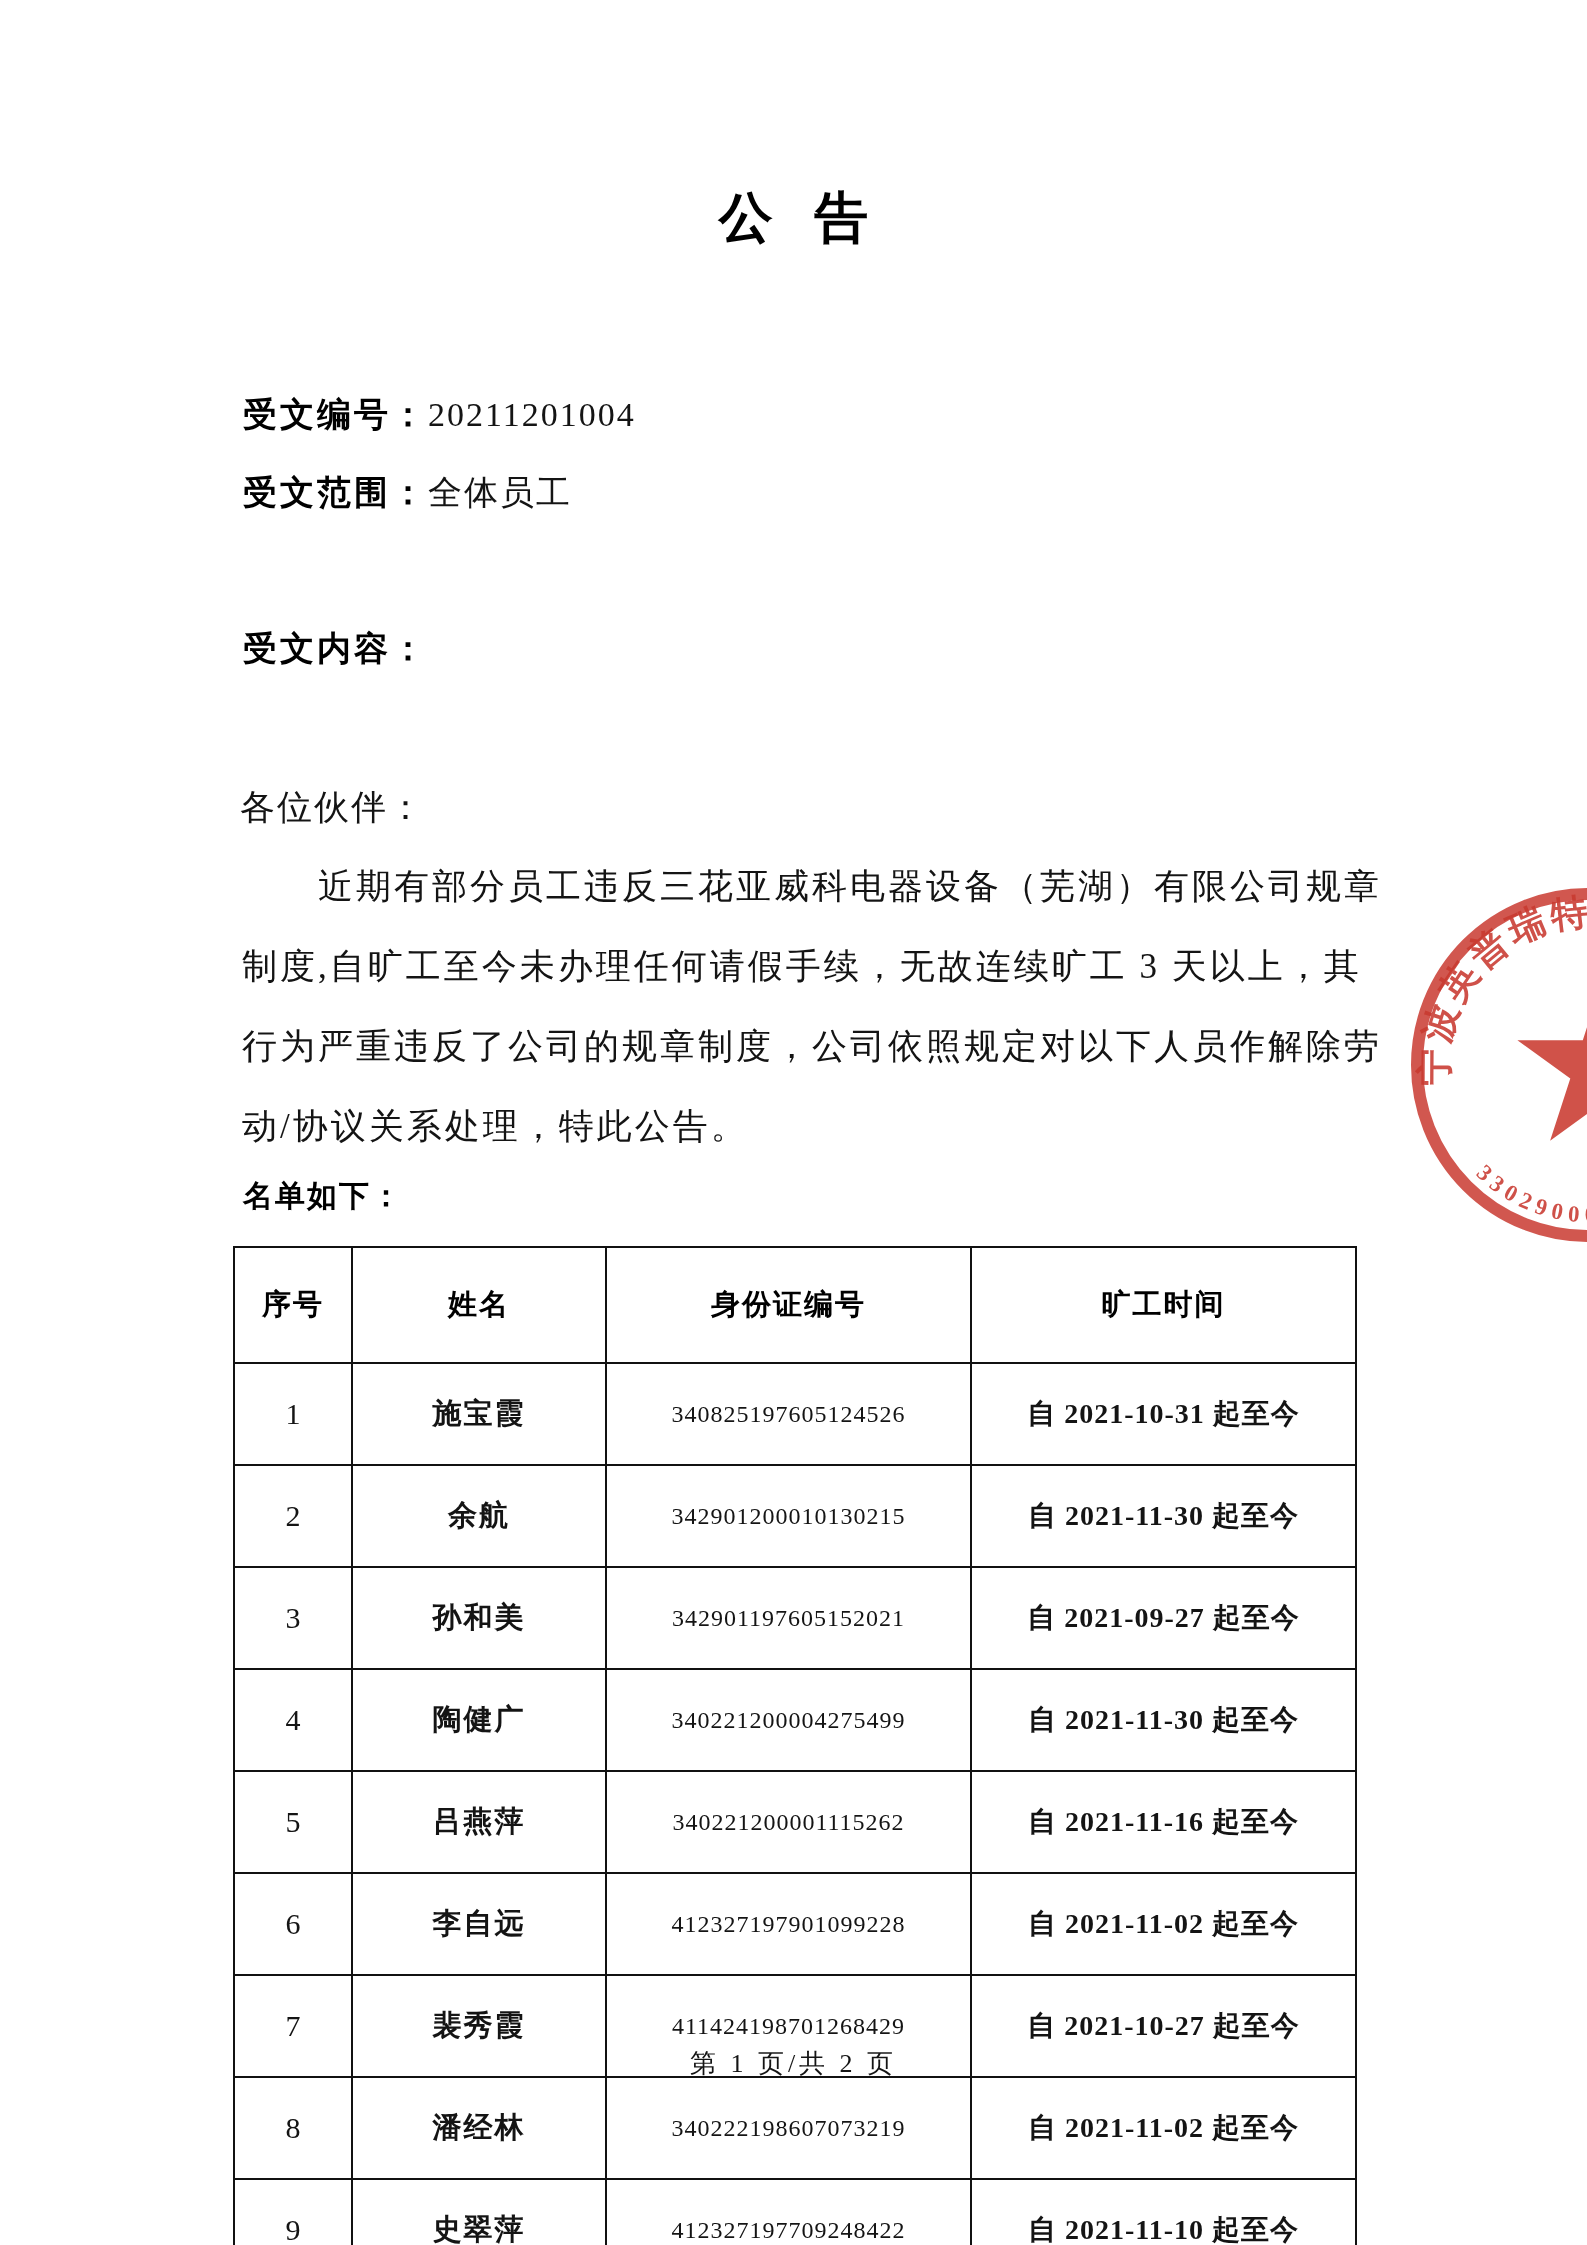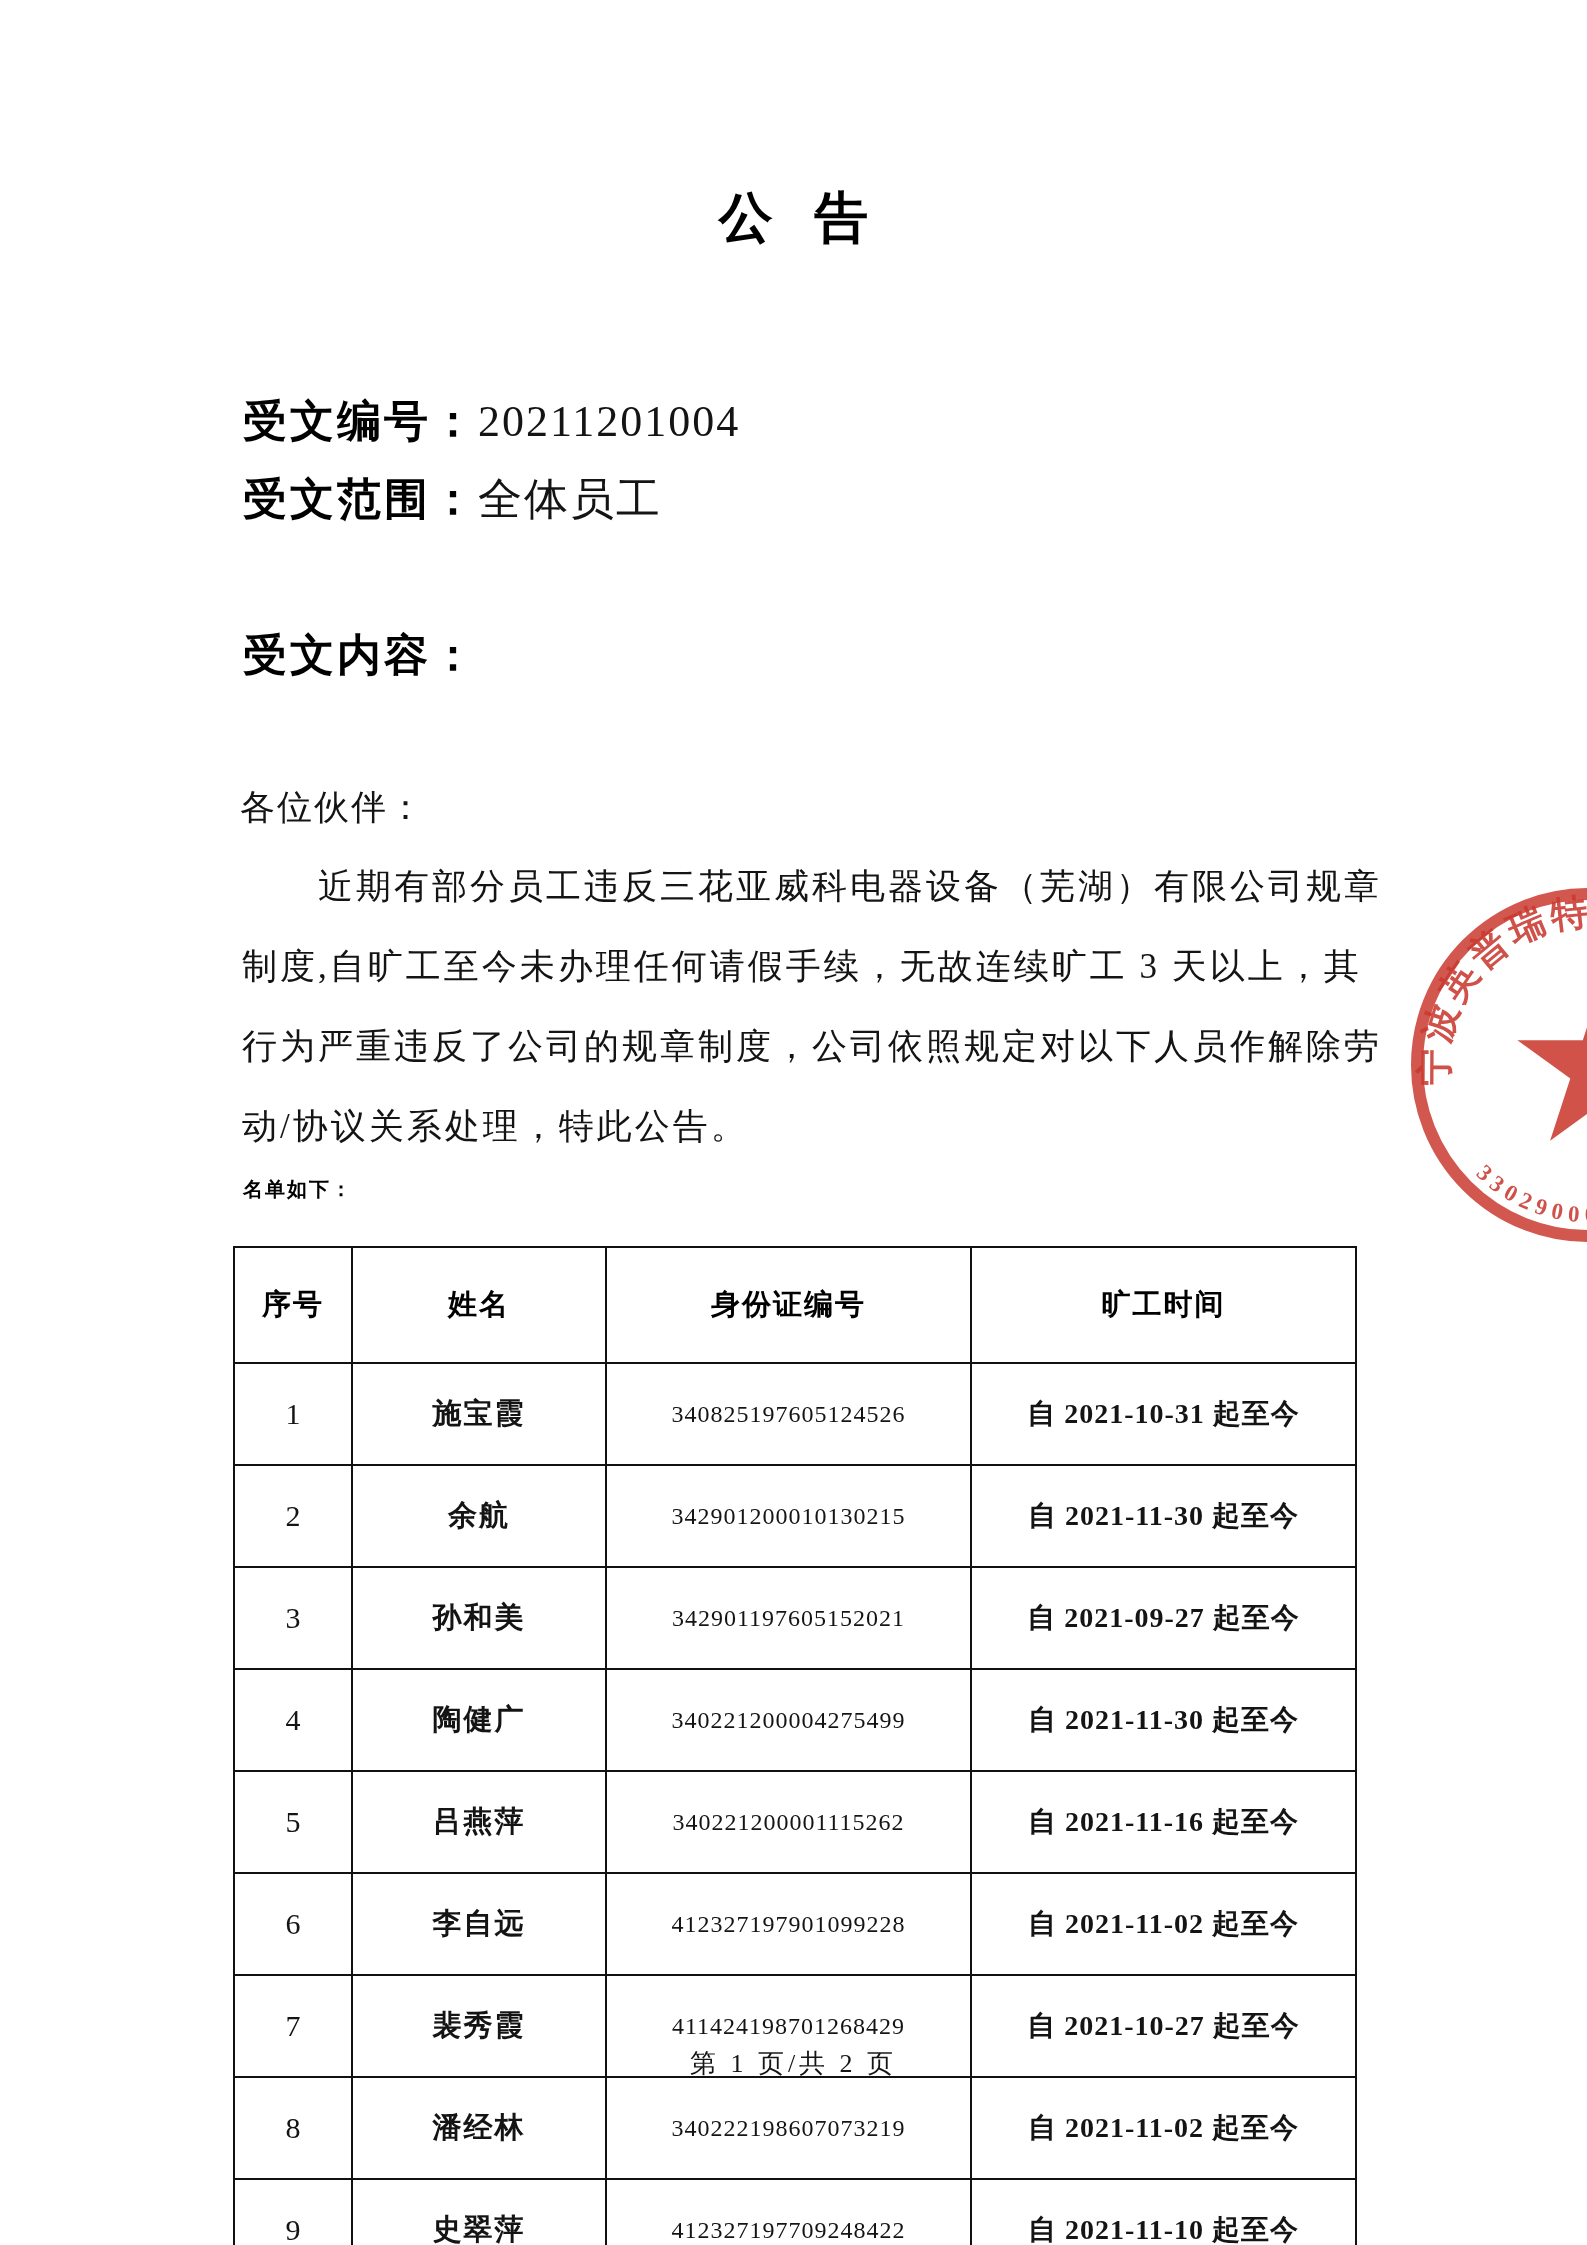--- a/index.html
+++ b/index.html
@@ -12,34 +12,34 @@
     font-family:"Liberation Serif","DejaVu Serif",serif;
     color:#141414;
   }
   .doc-title {
     position:absolute; top:182px; left:0; width:100%;
     text-align:center;
     font-size:54px; font-weight:bold;
     letter-spacing:14px; text-indent:14px;
     color:#000;
   }
-  .field { position:absolute; left:243px; font-size:44px; white-space:nowrap; }
+  .field { position:absolute; left:243px; font-size:34px; white-space:nowrap; }
   .field .flabel { font-weight:bold; letter-spacing:3px; color:#000; }
   .field .fvalue { font-weight:normal; letter-spacing:2px; }
   .f0 { top:392px; } .f1 { top:470px; } .f2 { top:548px; } .f3 { top:626px; }
 
   .salutation { position:absolute; left:240px; top:784px; font-size:35px; letter-spacing:2px; }
 
   .bodyline { position:absolute; left:242px; font-size:35px; letter-spacing:3px; white-space:nowrap; }
   .b0 { top:863px; text-indent:76px; }
   .b1 { top:943px; }
   .b2 { top:1023px; }
   .b3 { top:1103px; }
 
-  .list-intro { position:absolute; left:243px; top:1176px; font-size:20px; font-weight:bold; letter-spacing:2px; color:#000; }
+  .list-intro { position:absolute; left:243px; top:1176px; font-size:30px; font-weight:bold; letter-spacing:2px; color:#000; }
 
   table.roster {
     position:absolute; left:233px; top:1246px;
     border-collapse:collapse; table-layout:fixed;
     width:1122px;
   }
   table.roster col.c0 { width:118px; }
   table.roster col.c1 { width:254px; }
   table.roster col.c2 { width:365px; }
   table.roster col.c3 { width:385px; }

